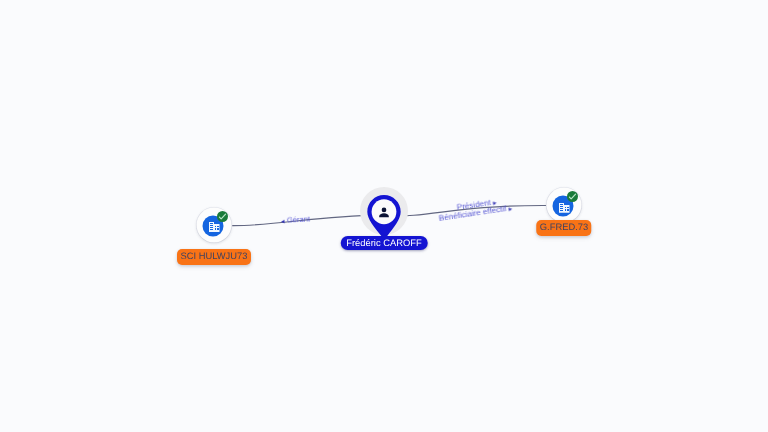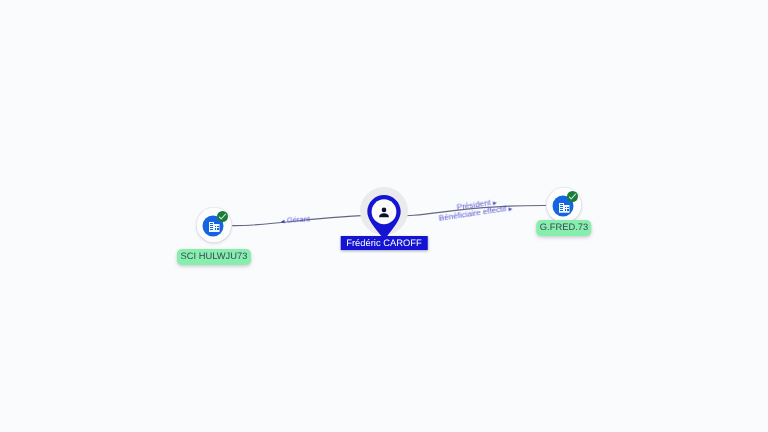--- a/index.html
+++ b/index.html
@@ -52,25 +52,25 @@
   .pin-icon svg{display:block;}
 
   
   .node-label{
     position:absolute;left:50%;transform:translateX(-50%);
     white-space:nowrap;border-radius:5px;
     font-size:9.35px;line-height:15.6px;height:15.6px;
     padding:0 3.6px;text-align:center;
   }
   .label-soft{
-    background:#86efac;color:#3f4261;
+    background:#f97316;color:#3f4261;
     box-shadow:0 1.2px 3px rgba(80,84,110,.22), 0 2px 5px rgba(80,84,110,.10);
   }
   .label-strong{
-    background:#1414d2;color:#ffffff;border-radius:0;
+    background:#1414d2;color:#ffffff;border-radius:7px;
     box-shadow:0 1px 2.5px rgba(30,30,90,.4);
     font-size:9.4px;line-height:14.3px;height:14.3px;
     padding:0 5.5px;
   }
 
   
   .edge-label{
     position:absolute;white-space:nowrap;color:#5a5ad4;
     font-size:8.1px;line-height:8.5px;transform-origin:0 50%;
   }

